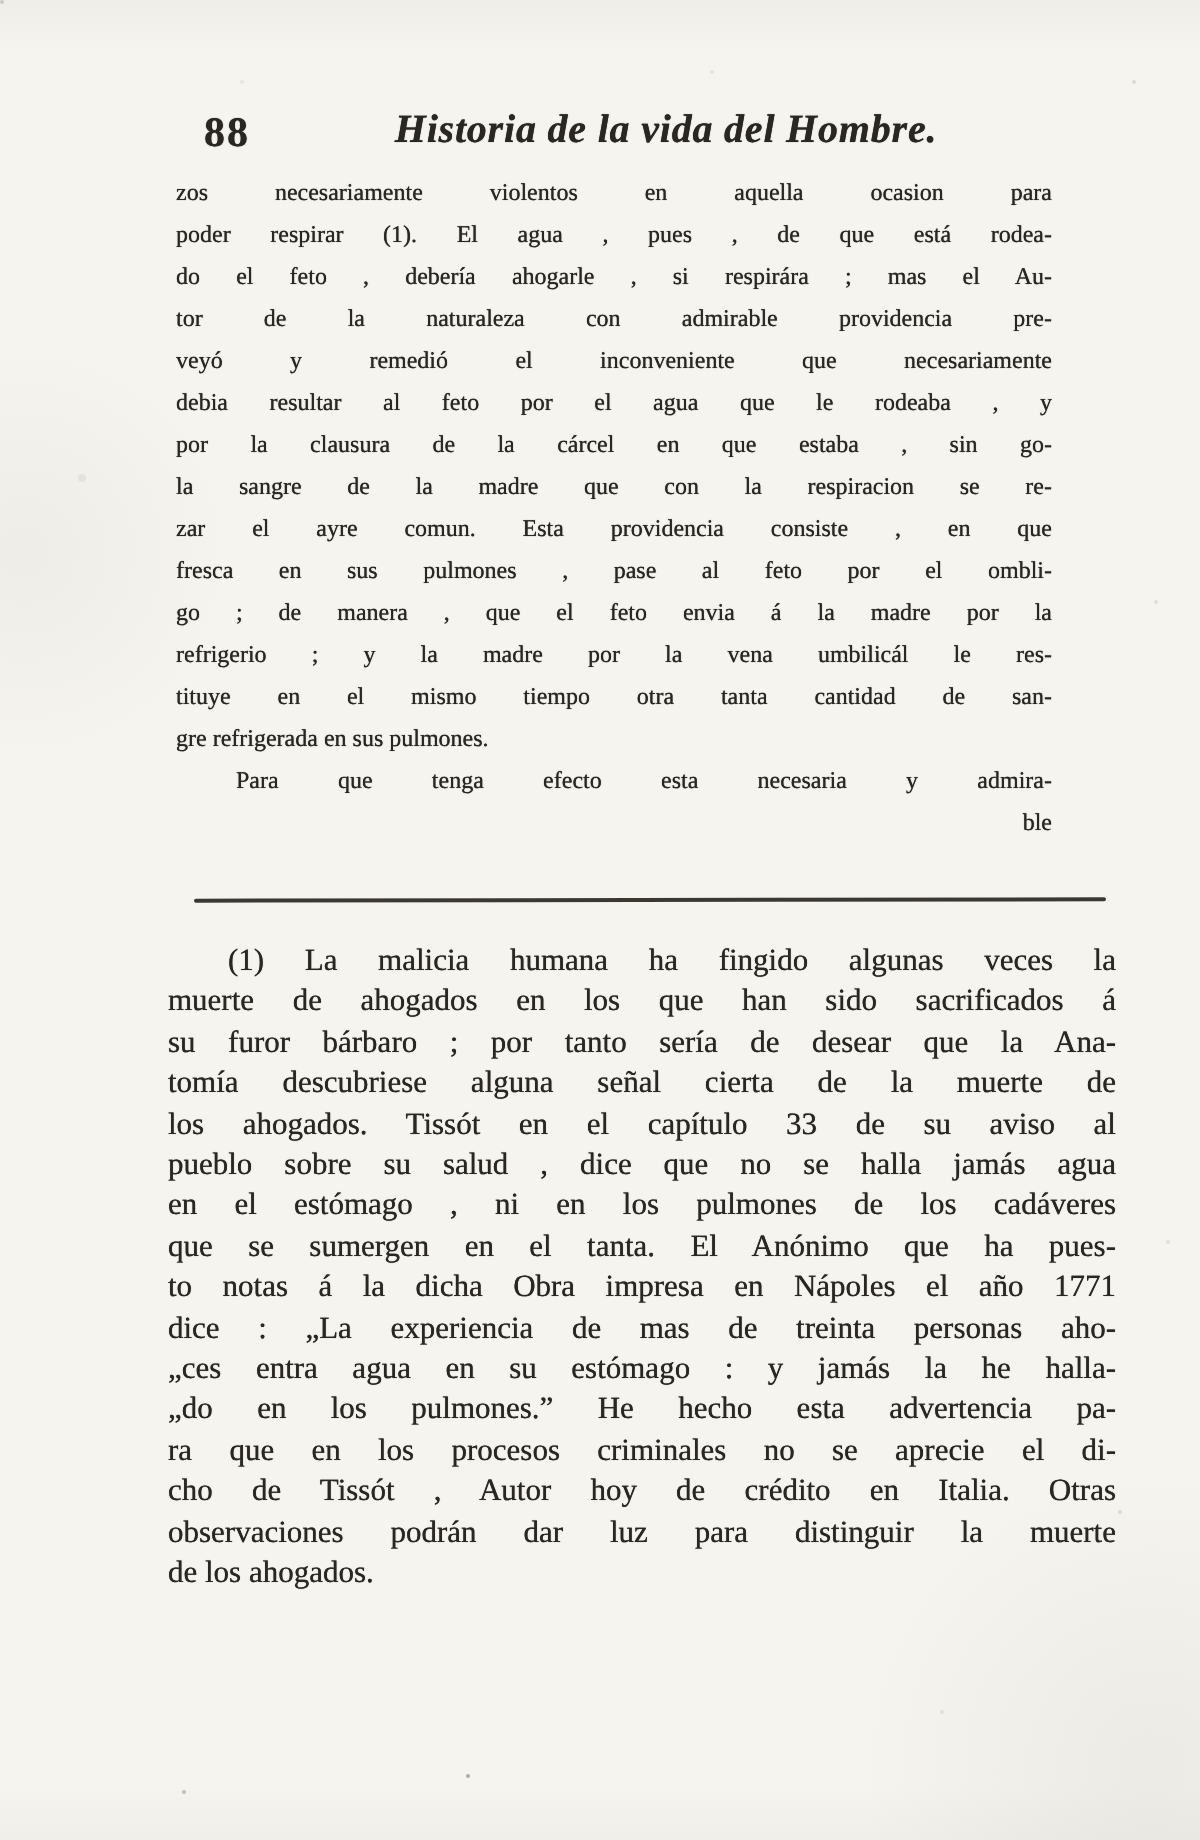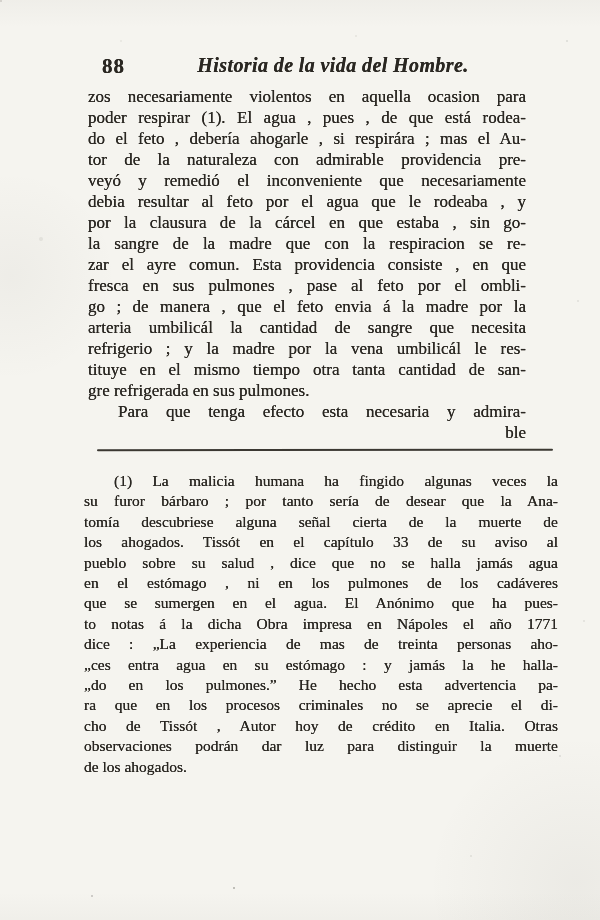--- a/index.html
+++ b/index.html
@@ -39,21 +39,21 @@
     font-size:21px;font-weight:bold;letter-spacing:1px;
     text-shadow:0 0 0.5px currentColor;
   }
   .title{
     position:absolute;left:173px;top:0;width:320px;text-align:center;
     font-style:italic;font-weight:bold;font-size:20px;letter-spacing:0.4px;
     text-shadow:0 0 0.4px currentColor;
   }
   .body-text{
     position:absolute;top:86px;left:88px;width:438px;
-    font-size:17px;line-height:21px;
+    font-size:12px;line-height:21px;
     text-shadow:0 0 0.4px currentColor;
   }
   .footnote{
     position:absolute;top:471px;left:84px;width:474px;
     font-size:15.5px;line-height:20.4px;
     text-shadow:0 0 0.35px currentColor;
   }
   .line{
     text-align:justify;text-align-last:justify;
     white-space:normal;
@@ -83,38 +83,38 @@
       <div class="line">poder respirar (1). El agua , pues , de que está rodea-</div>
       <div class="line">do el feto , debería ahogarle , si respirára ; mas el Au-</div>
       <div class="line">tor de la naturaleza con admirable providencia pre-</div>
       <div class="line">veyó y remedió el inconveniente que necesariamente</div>
       <div class="line">debia resultar al feto por el agua que le rodeaba , y</div>
       <div class="line">por la clausura de la cárcel en que estaba , sin go-</div>
       <div class="line">la sangre de la madre que con la respiracion se re-</div>
       <div class="line">zar el ayre comun. Esta providencia consiste , en que</div>
       <div class="line">fresca en sus pulmones , pase al feto por el ombli-</div>
       <div class="line">go ; de manera , que el feto envia á la madre por la</div>
-      <div class="line">arteria umbilicál la cantidad de sangre que necesita</div>
       <div class="line">refrigerio ; y la madre por la vena umbilicál le res-</div>
       <div class="line">tituye en el mismo tiempo otra tanta cantidad de san-</div>
       <div class="line last">gre refrigerada en sus pulmones.</div>
       <div class="line indent">Para que tenga efecto esta necesaria y admira-</div>
       <div class="line right">ble</div>
     </main>
 
   <div class="rule"></div>
 
   <section class="footnote">
       <div class="line indent">(1)   La malicia humana ha fingido algunas veces la</div>
+      <div class="line">muerte de ahogados en los que han sido sacrificados á</div>
       <div class="line">su furor bárbaro ; por tanto sería de desear que la Ana-</div>
       <div class="line">tomía descubriese alguna señal cierta de la muerte de</div>
       <div class="line">los ahogados. Tissót en el capítulo 33 de su aviso al</div>
       <div class="line">pueblo sobre su salud , dice que no se halla jamás agua</div>
       <div class="line">en el estómago , ni en los pulmones de los cadáveres</div>
-      <div class="line">que se sumergen en el agua. El Anónimo que ha pues-</div>
+      <div class="line">que se sumergen en el tanta. El Anónimo que ha pues-</div>
       <div class="line">to notas á la dicha Obra impresa en Nápoles el año 1771</div>
       <div class="line">dice : „La experiencia de mas de treinta personas aho-</div>
       <div class="line">„ces entra agua en su estómago : y jamás la he halla-</div>
       <div class="line">„do en los pulmones.” He hecho esta advertencia pa-</div>
       <div class="line">ra que en los procesos criminales no se aprecie el di-</div>
       <div class="line">cho de Tissót , Autor hoy de crédito en Italia. Otras</div>
       <div class="line">observaciones podrán dar luz para distinguir la muerte</div>
       <div class="line last">de los ahogados.</div>
     </section>
 </div>

